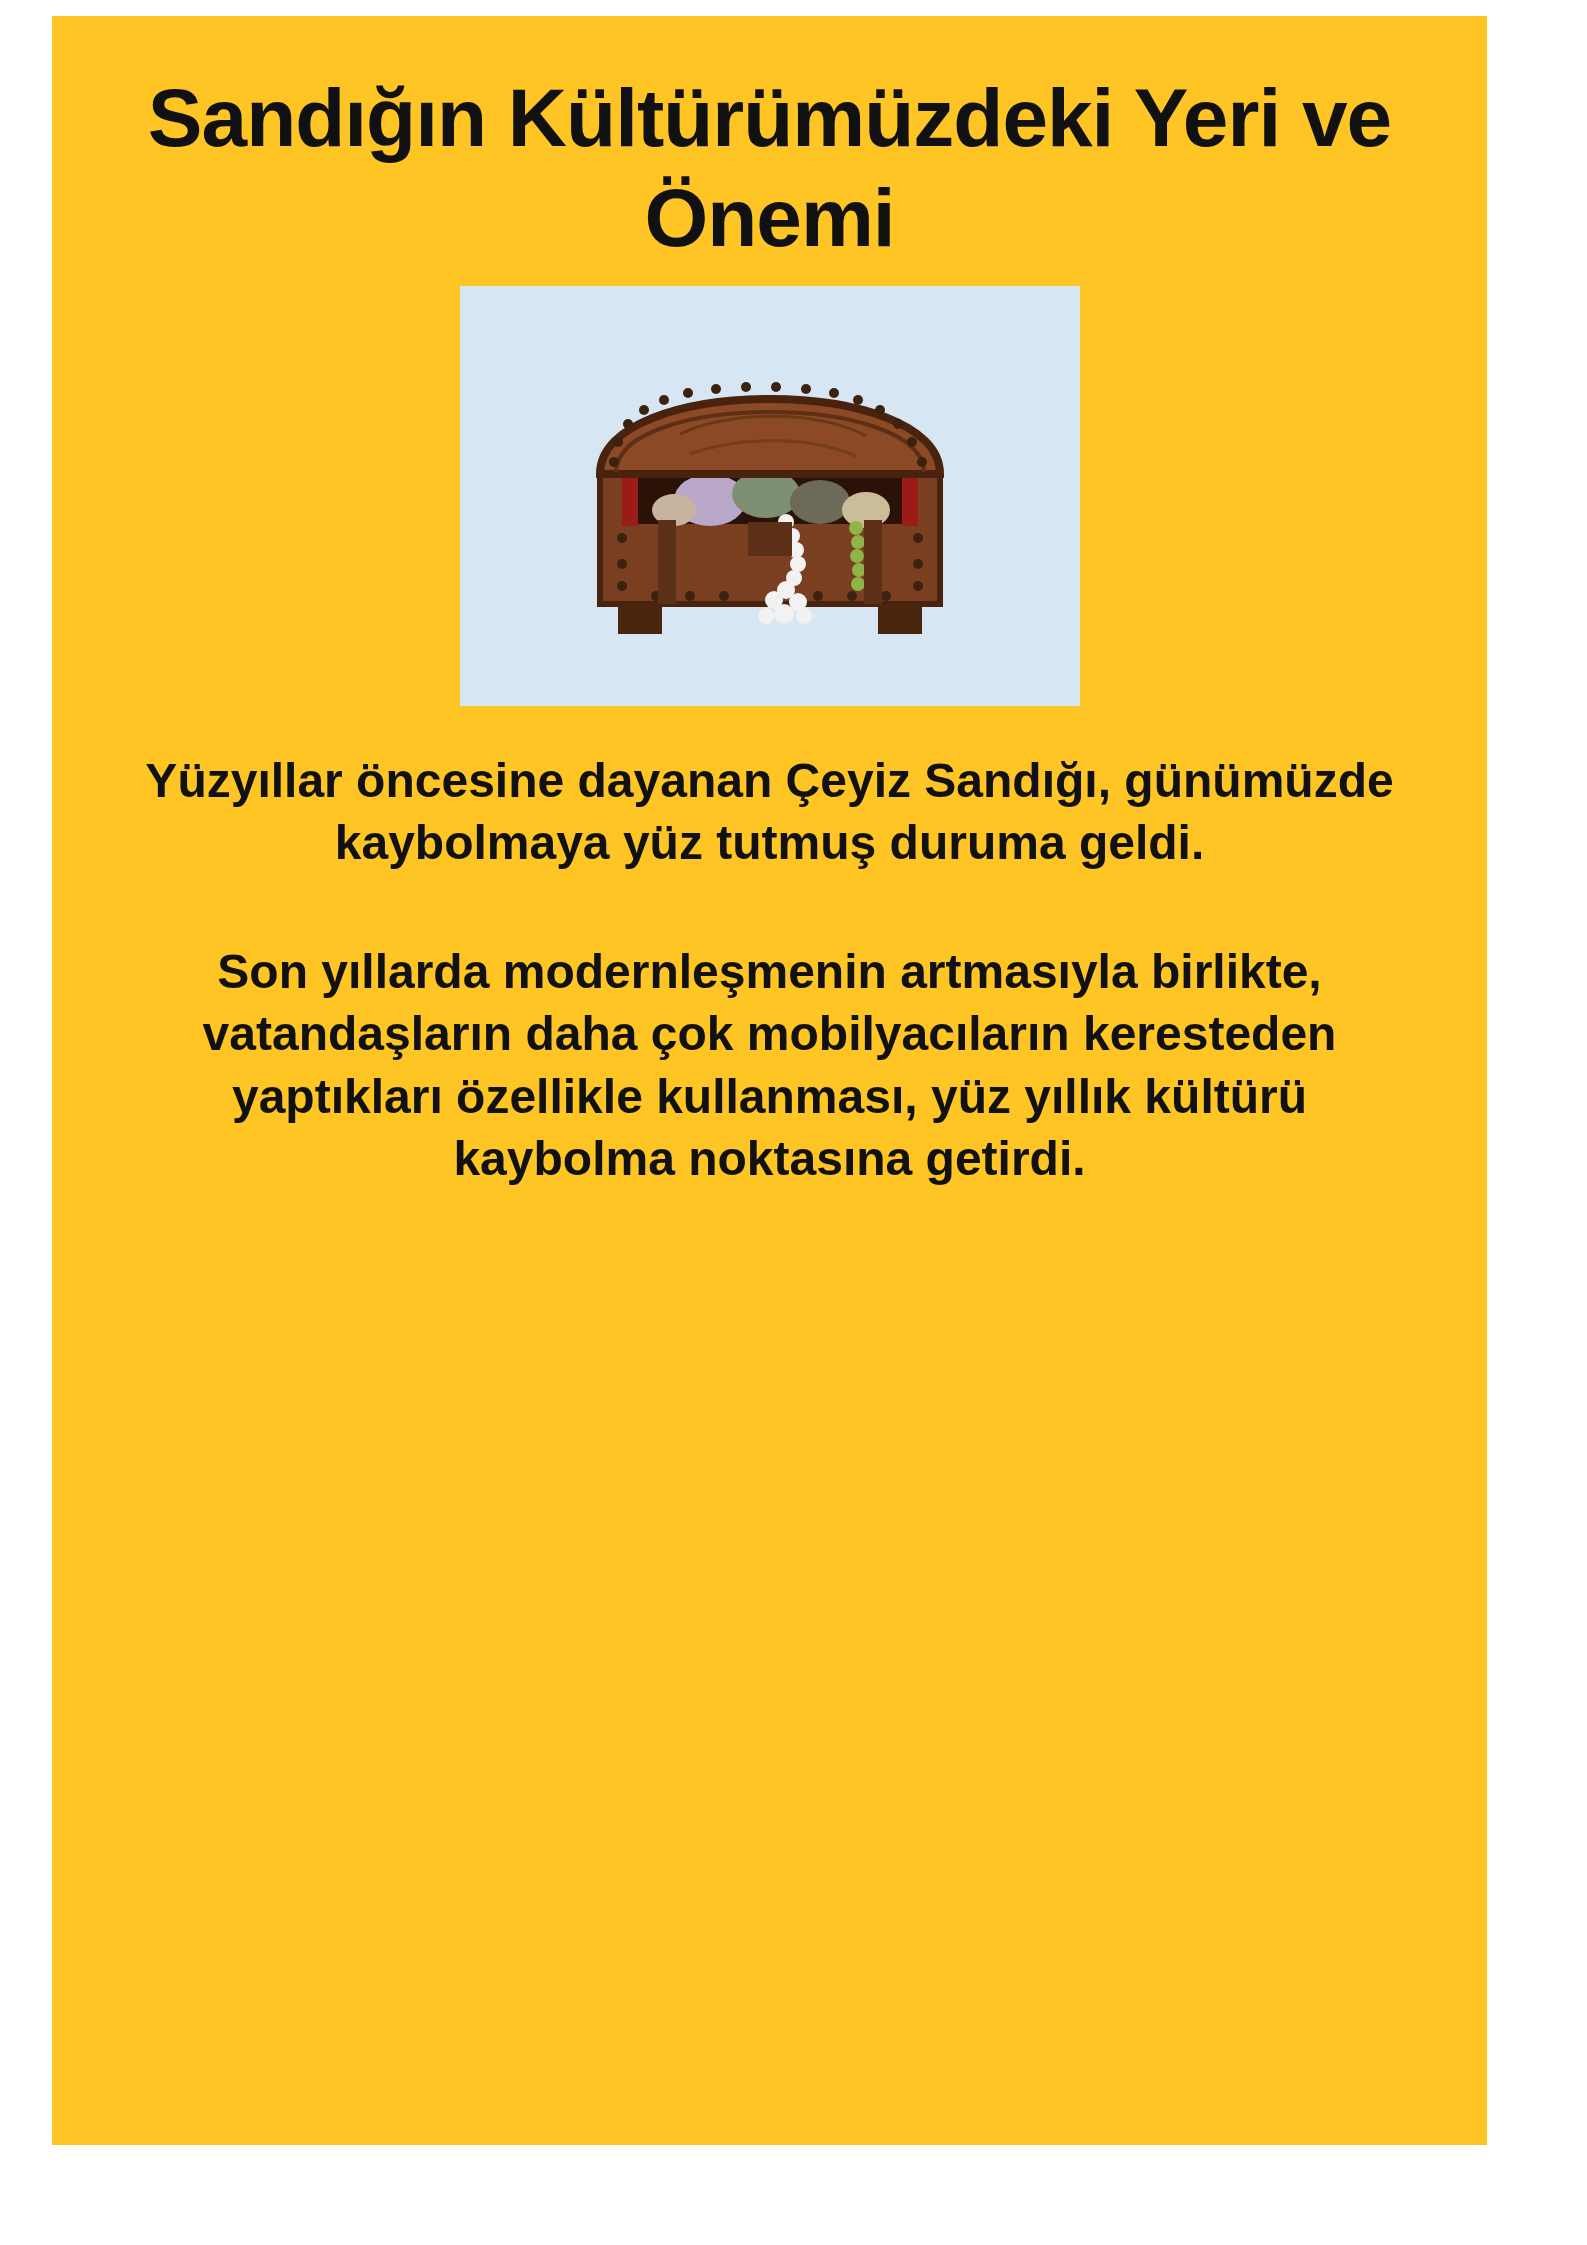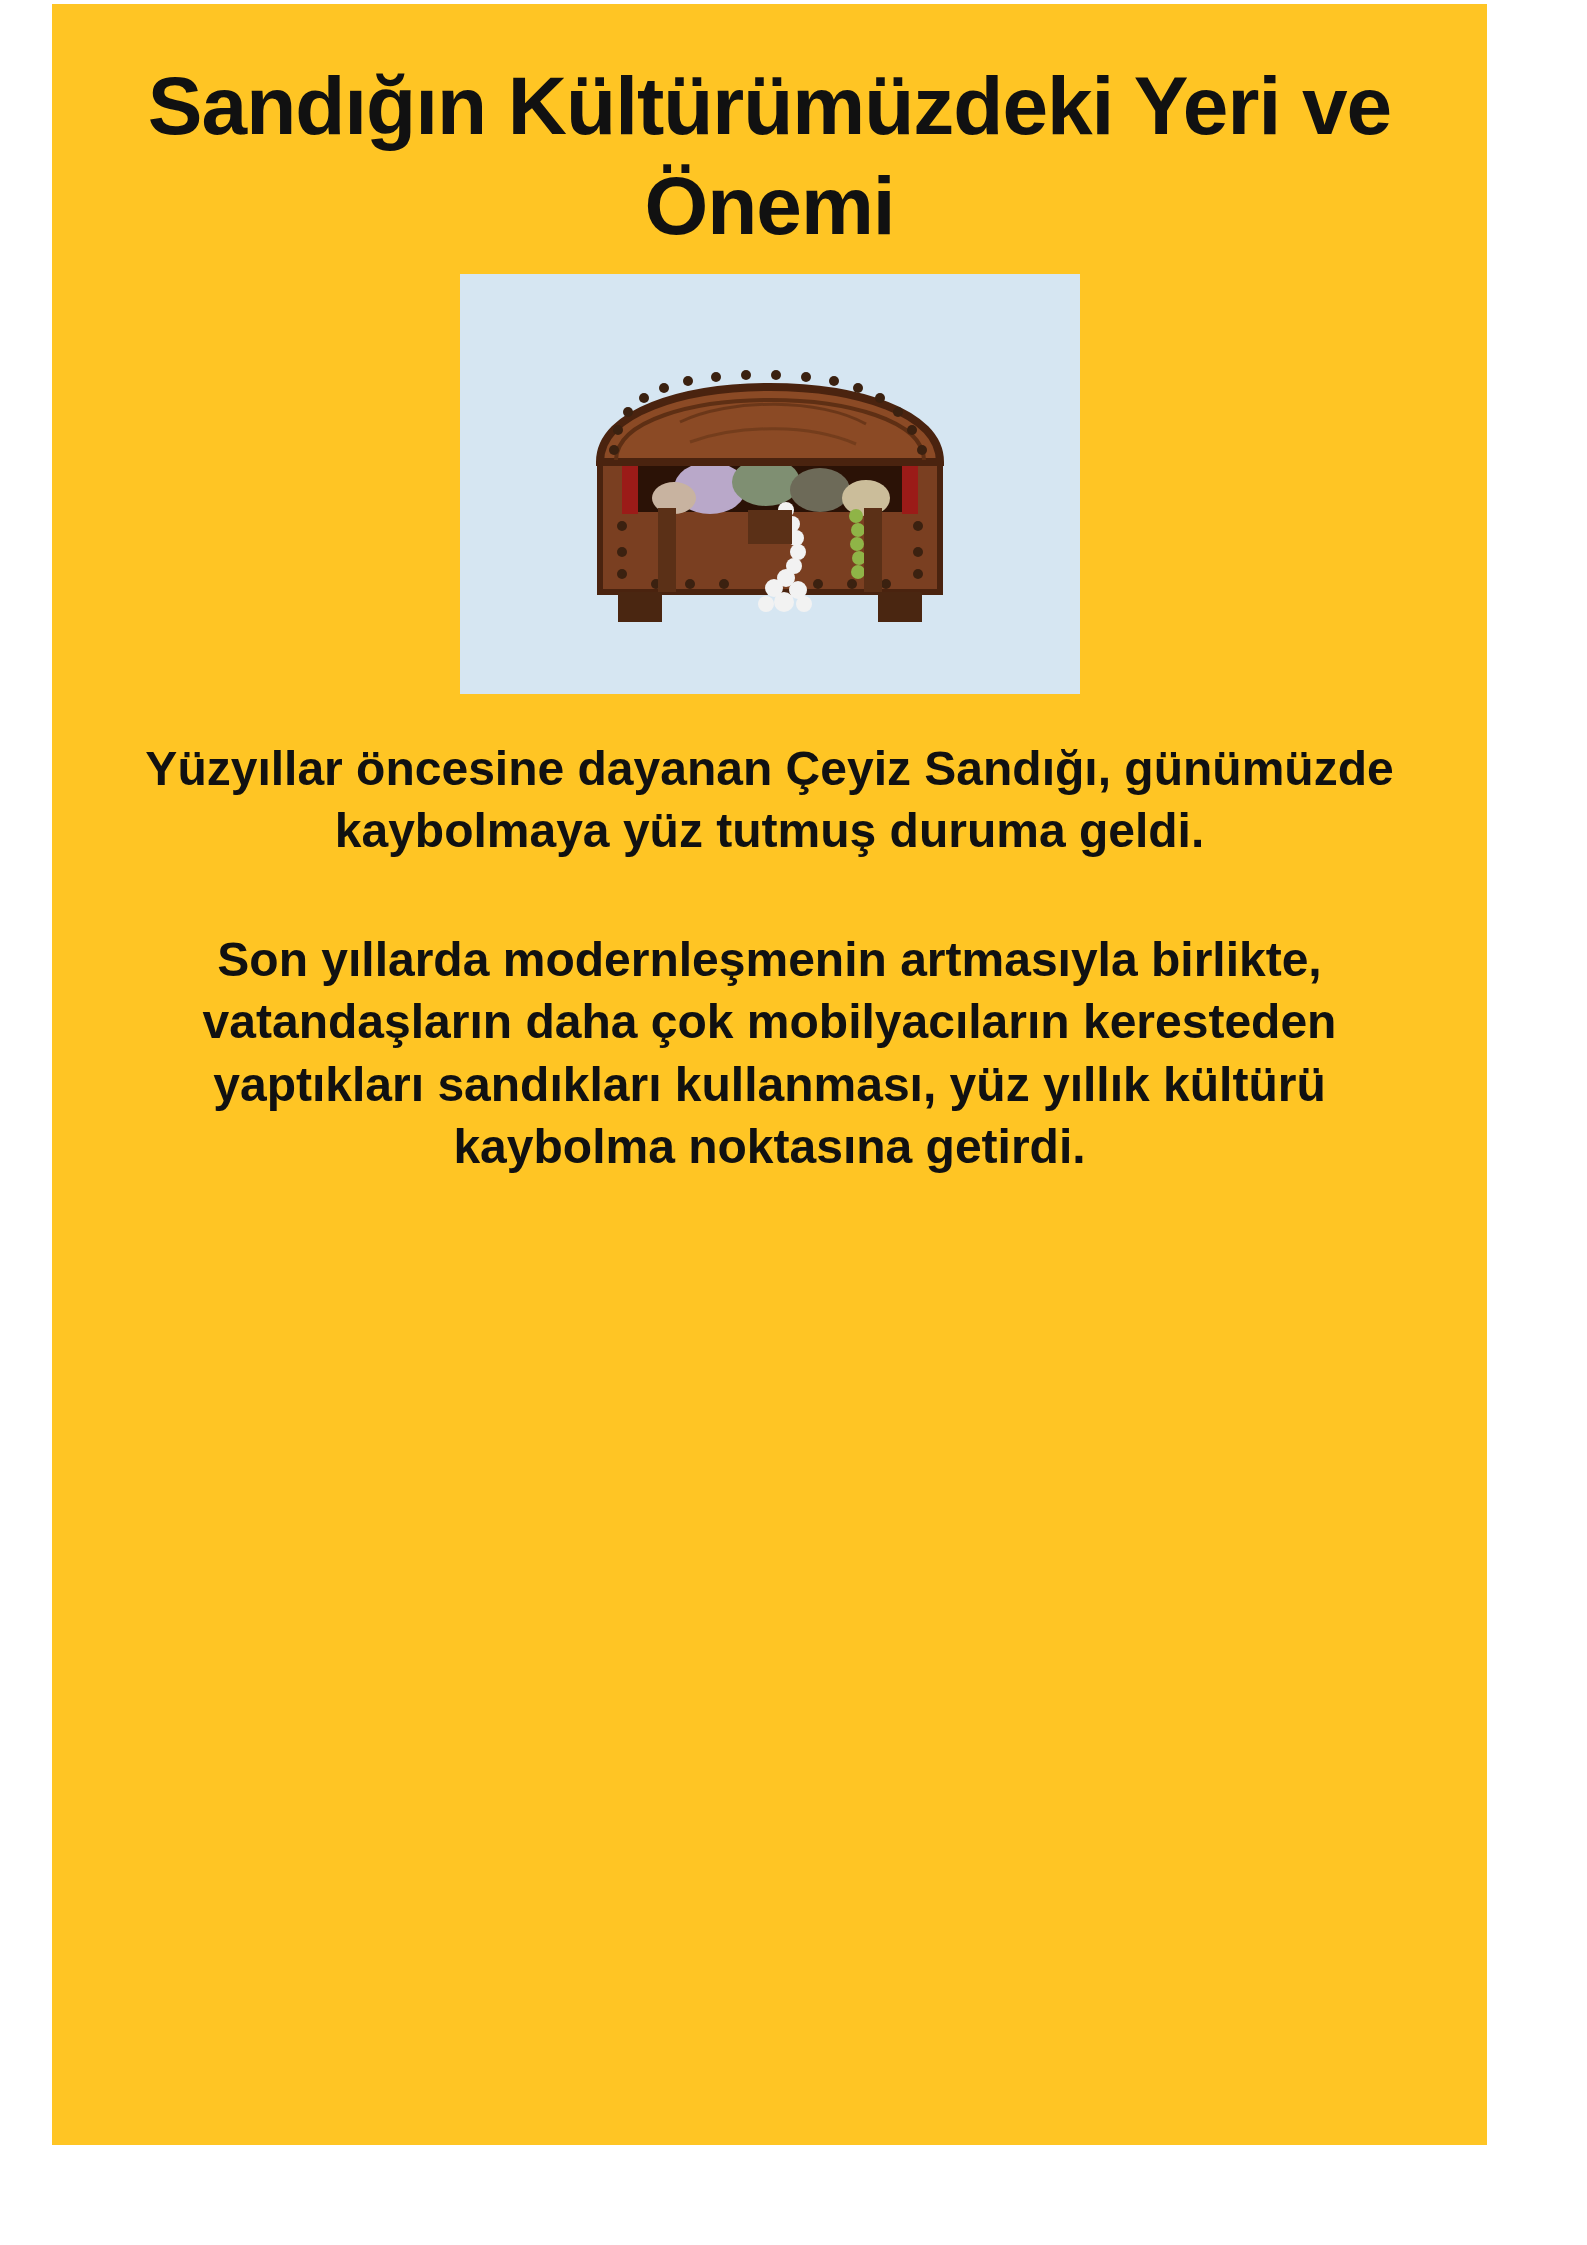--- a/index.html
+++ b/index.html
@@ -9,21 +9,21 @@
   }
   body {
     width: 1587px;
     height: 2245px;
     font-family: "Liberation Sans", sans-serif;
     overflow: hidden;
   }
   .poster {
     position: absolute;
     left: 52px;
-    top: 4px;
+    top: 16px;
     width: 1435px;
     height: 2145px;
     background: #FFC524;
     box-sizing: border-box;
     padding: 0;
   }
   .title {
     text-align: center;
     font-weight: 800;
     font-size: 82px;
@@ -168,18 +168,18 @@
 
       <rect x="178" y="208" width="44" height="34" fill="#5b3017"></rect>
 
       <rect x="48" y="290" width="44" height="30" fill="#4a2611"></rect>
       <rect x="308" y="290" width="44" height="30" fill="#4a2611"></rect>
     </svg>
   </div>
 
   <div class="body-text">
     <p class="para p1">Yüzyıllar öncesine dayanan Çeyiz Sandığı, günümüzde kaybolmaya yüz tutmuş duruma geldi.</p>
-    <p class="para p3">Son yıllarda modernleşmenin artmasıyla birlikte, vatandaşların daha çok mobilyacıların keresteden yaptıkları sandıkları kullanması, yüz yıllık kültürü kaybolma noktasına getirdi.</p>
+    <p class="para p3">Son yıllarda modernleşmenin artmasıyla birlikte, vatandaşların daha çok mobilyacıların keresteden yaptıkları özellikle kullanması, yüz yıllık kültürü kaybolma noktasına getirdi.</p>
   </div>
 
 </div>
 
 <div class="bottom-strip"></div>
 
 </body></html>

